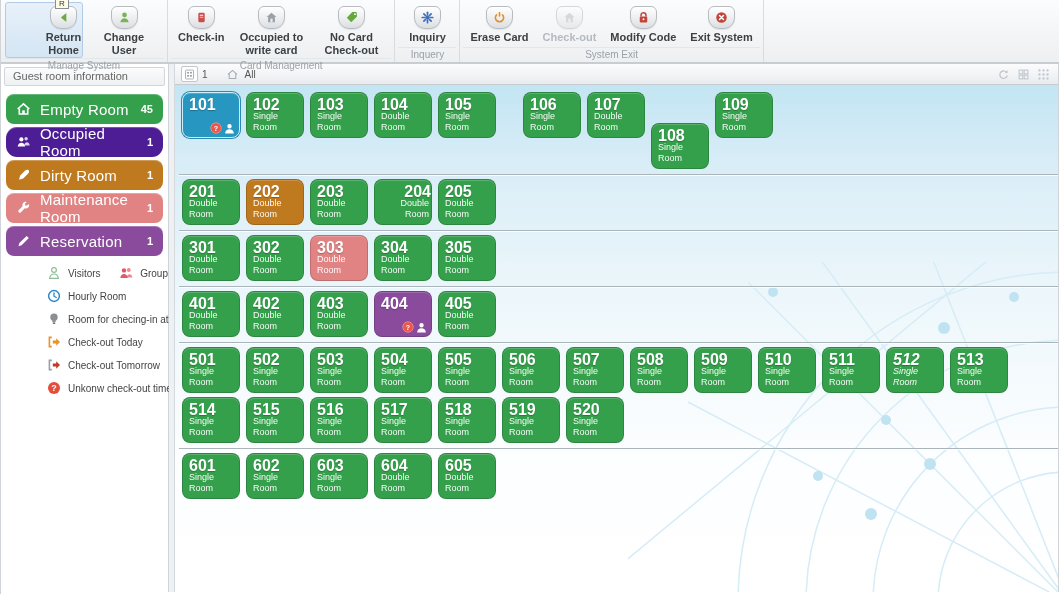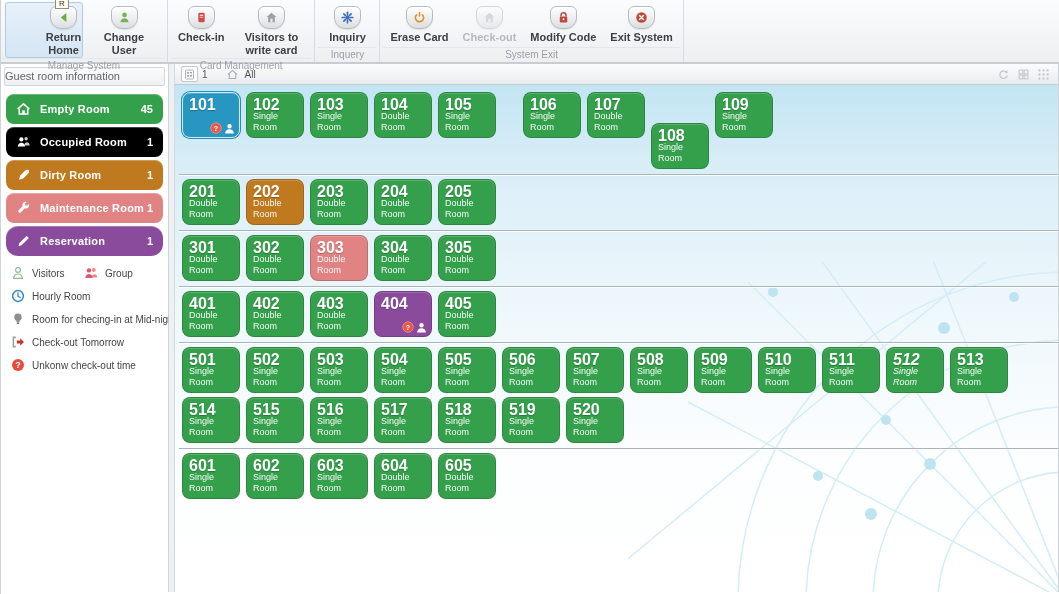--- a/index.html
+++ b/index.html
@@ -47,34 +47,34 @@
     border: 1px solid #b8bcc1;
     box-shadow: inset 0 1px 0 #fff, 0 1px 1px rgba(0,0,0,.08);
     display: flex; align-items: center; justify-content: center;
   }
   .shield svg { width: 15px; height: 15px; }
   .toolbar-fill { flex: 1; }
   
   .content { display: flex; height: 528px; }
   .sidebar { width: 168px; background: #fff; border-right: 1px solid #cfd4d8; display: flex; flex-direction: column; }
   .sidebar-title {
-    margin: 3px 3px 5px; height: 19px; line-height: 17px; 
+    margin: 3px 3px 5px; height: 19px; line-height: 17px; padding-left: 8px;
     font-size: 11px; color: #666;
     background: linear-gradient(#fbfcfd, #eef0f2);
     border: 1px solid #d2d6da; border-radius: 2px;
   }
   .banner {
     height: 30px; border-radius: 8px; margin: 3px 5px;
     display: flex; align-items: center; padding: 0 10px 0 9px;
     color: #fff; cursor: pointer; box-shadow: inset 0 1px 0 rgba(255,255,255,.25);
   }
   .banner svg { width: 17px; height: 16px; margin-right: 8px; flex: none; }
-  .banner .blab { font-size: 11px; font-weight: bold; flex: 1; letter-spacing: .2px; }
+  .banner .blab { font-size: 15px; font-weight: normal; flex: 1; letter-spacing: .2px; }
   .banner .bcount { font-size: 11px; font-weight: bold; }
-  .legend { margin-top: 6px; }
+  .legend { margin-top: 6px; padding-left: 36px; }
   .lrow { display: flex; align-items: center; margin: 0 0 7px 9px; }
   .litem { display: flex; align-items: center; }
   .litem.first { width: 73px; }
   .litem svg { width: 16px; height: 16px; margin-right: 6px; flex: none; }
   .ltext { font-size: 10px; color: #444; white-space: nowrap; }
   .splitter { width: 6px; background: #eef1f3; border-right: 1px solid #d5d9dc; }
   
   .main { flex: 1; display: flex; flex-direction: column; min-width: 0; border-right: 1px solid #d0d4d8; }
   .tabstrip {
     height: 21px; flex: none;
@@ -161,21 +161,32 @@
           </div>
           <div class="tbtn">
             <div class="shield">
               <span style="display: inline-flex; align-items: center; justify-content: center;">
                 <svg viewBox="0 0 16 16">
                   <path d="M8 2.8l5.2 4.6h-1.6V13H4.4V7.4H2.8z" fill="#9aa0a6"></path>
                   <rect x="6.8" y="9.2" width="2.4" height="3.8" fill="#e9ebec"></rect>
                 </svg>
               </span>
             </div>
-            <div class="blabel">Visitors to write card</div>
+            <div class="blabel">Occupied to write card</div>
+          </div>
+          <div class="tbtn">
+            <div class="shield">
+              <span style="display: inline-flex; align-items: center; justify-content: center;">
+                <svg viewBox="0 0 16 16">
+                  <path d="M8.8 2.2h4.6l.5 4.6-6.2 6.2L3 8.3z" fill="#67a83e"></path>
+                  <circle cx="11.7" cy="4.4" r="1" fill="#fff"></circle>
+                </svg>
+              </span>
+            </div>
+            <div class="blabel">No Card Check-out</div>
           </div>
         </div>
         <div class="tgroup-label">Card Management</div>
       </div>
       <div class="tgroup">
         <div class="tbuttons">
           <div class="tbtn">
             <div class="shield">
               <span style="display: inline-flex; align-items: center; justify-content: center;">
                 <svg viewBox="0 0 16 16">
@@ -260,21 +271,21 @@
           <span style="display: inline-flex; align-items: center; justify-content: center;">
             <svg viewBox="0 0 16 16">
               <path d="M2.2 8L8 2.8 13.8 8" fill="none" stroke="#fff" stroke-width="1.6"></path>
               <path d="M3.8 7.4V13h8.4V7.4" fill="none" stroke="#fff" stroke-width="1.6"></path>
               <rect x="6.7" y="9.4" width="2.6" height="3.6" fill="#fff"></rect>
             </svg>
           </span>
           <span class="blab">Empty Room</span>
           <span class="bcount">45</span>
         </div>
-        <div class="banner" style="background: #000000;">
+        <div class="banner" style="background: #4c1d95; border-radius: 11px;">
           <span style="display: inline-flex; align-items: center; justify-content: center;">
             <svg viewBox="0 0 16 16">
               <circle cx="10.6" cy="4.8" r="1.7" fill="#fff" opacity=".8"></circle>
               <path d="M8.7 11.4c.3-2.1 1.4-3.2 2.8-3.2 1.3 0 2.4 1.1 2.7 3.2z" fill="#fff" opacity=".8"></path>
               <circle cx="5.9" cy="5.4" r="2.1" fill="#fff"></circle>
               <path d="M2.2 12.6c.3-2.6 1.8-3.9 3.7-3.9s3.4 1.3 3.7 3.9z" fill="#fff"></path>
             </svg>
           </span>
           <span class="blab">Occupied Room</span>
           <span class="bcount">1</span>
@@ -290,21 +301,21 @@
         </div>
         <div class="banner" style="background: rgb(226, 131, 131);">
           <span style="display: inline-flex; align-items: center; justify-content: center;">
             <svg viewBox="0 0 16 16">
               <path d="M13.5 4.1a3.3 3.3 0 01-4.3 4.2l-4 4.1a1.5 1.5 0 01-2.1-2.1l4-4.1A3.3 3.3 0 0111.3 1.9L9.4 3.7l.5 2 2-.5z" fill="#fff"></path>
             </svg>
           </span>
           <span class="blab">Maintenance Room</span>
           <span class="bcount">1</span>
         </div>
-        <div class="banner" style="background: rgb(138, 75, 157); border-radius: 12px;">
+        <div class="banner" style="background: rgb(138, 75, 157);">
           <span style="display: inline-flex; align-items: center; justify-content: center;">
             <svg viewBox="0 0 16 16">
               <path d="M3 13.2l.9-3.1 7.2-7.2 2.2 2.2-7.2 7.2z" fill="#fff"></path>
             </svg>
           </span>
           <span class="blab">Reservation</span>
           <span class="bcount">1</span>
         </div>
       </div>
     <div class="legend" id="legend">
@@ -344,20 +355,31 @@
         <div class="lrow">
           <div class="litem">
             <span style="display: inline-flex; align-items: center; justify-content: center;">
               <svg viewBox="0 0 16 16">
                 <circle cx="8" cy="6.2" r="3.7" fill="#8a8f94"></circle>
                 <path d="M6.4 9.3h3.2v2H6.4z" fill="#8a8f94"></path>
                 <rect x="6.8" y="11.5" width="2.4" height="1.4" rx=".5" fill="#6d7276"></rect>
               </svg>
             </span>
             <span class="ltext">Room for checing-in at Mid-night</span>
+          </div>
+        </div>
+        <div class="lrow">
+          <div class="litem">
+            <span style="display: inline-flex; align-items: center; justify-content: center;">
+              <svg viewBox="0 0 16 16">
+                <path d="M2.6 2.6h3.2v1.6H4.2v7.6h1.6v1.6H2.6z" fill="#e8922a"></path>
+                <path d="M6.8 6.4h3.4V4.2L14 8l-3.8 3.8V9.6H6.8z" fill="#e8922a"></path>
+              </svg>
+            </span>
+            <span class="ltext">Check-out Today</span>
           </div>
         </div>
         <div class="lrow">
           <div class="litem">
             <span style="display: inline-flex; align-items: center; justify-content: center;">
               <svg viewBox="0 0 16 16">
                 <path d="M2.6 2.6h3.2v1.6H4.2v7.6h1.6v1.6H2.6z" fill="#9aa0a6"></path>
                 <path d="M6.8 6.4h3.4V4.2L14 8l-3.8 3.8V9.6H6.8z" fill="#c0392b"></path>
               </svg>
             </span>
@@ -526,21 +548,21 @@
             <div class="card" style="background: rgb(191, 122, 31);">
               <div class="num">202</div>
               <div class="rtype">Double
 Room</div>
             </div>
             <div class="card" style="background: rgb(53, 160, 76);">
               <div class="num">203</div>
               <div class="rtype">Double
 Room</div>
             </div>
-            <div class="card" style="background: rgb(53, 160, 76);">
+            <div class="card" style="background: rgb(53, 160, 76); text-align: right;">
               <div class="num">204</div>
               <div class="rtype">Double
 Room</div>
             </div>
             <div class="card" style="background: rgb(53, 160, 76);">
               <div class="num">205</div>
               <div class="rtype">Double
 Room</div>
             </div>
           </div>

